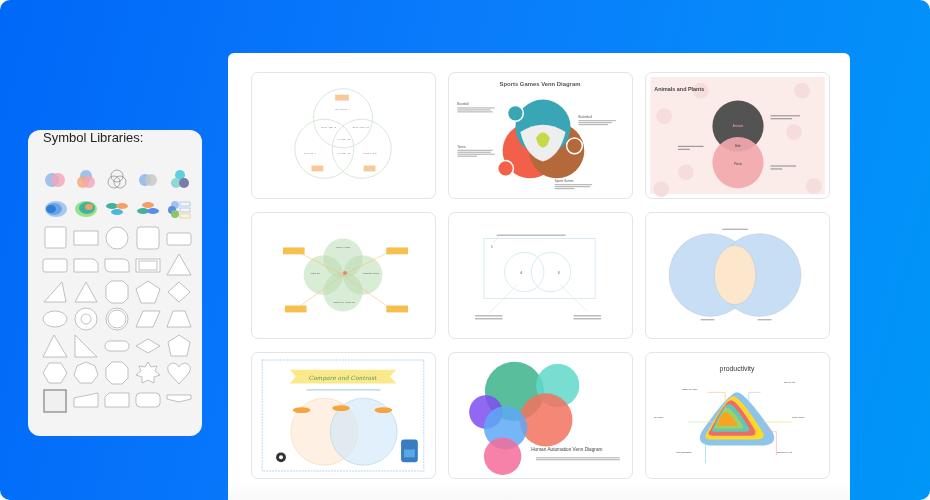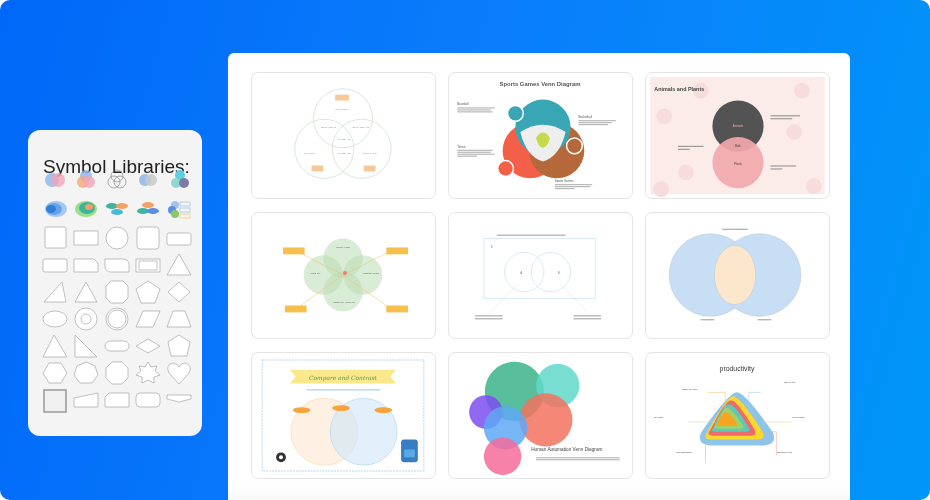--- a/index.html
+++ b/index.html
@@ -25,21 +25,21 @@
     border: 1px solid #e4e4e4; border-radius: 7px; background: #fff; overflow: hidden;
   }
   .card svg { position: absolute; left: 0; top: 0; width: 100%; height: 100%; }
   .tiny { font-family: "Liberation Sans", sans-serif; }
 
   .lib {
     position: absolute; left: 28px; top: 130px; width: 174px; height: 306px;
     background: #f4f4f4; border-radius: 12px;
   }
   .lib-title {
-    position: absolute; left: 15px; top: 26px; font-size: 19px; color: #222;
+    position: absolute; left: 15px; top: 0; font-size: 13px; color: #222;
   }
   .lib-row { position: absolute; left: 14px; width: 150px; height: 26px; }
   .lib-item { position: absolute; width: 26px; height: 26px; }
   .lib-item svg { width: 100%; height: 100%; }
 </style>
 </head>
 <body>
 
 <div class="bg"></div>
 

